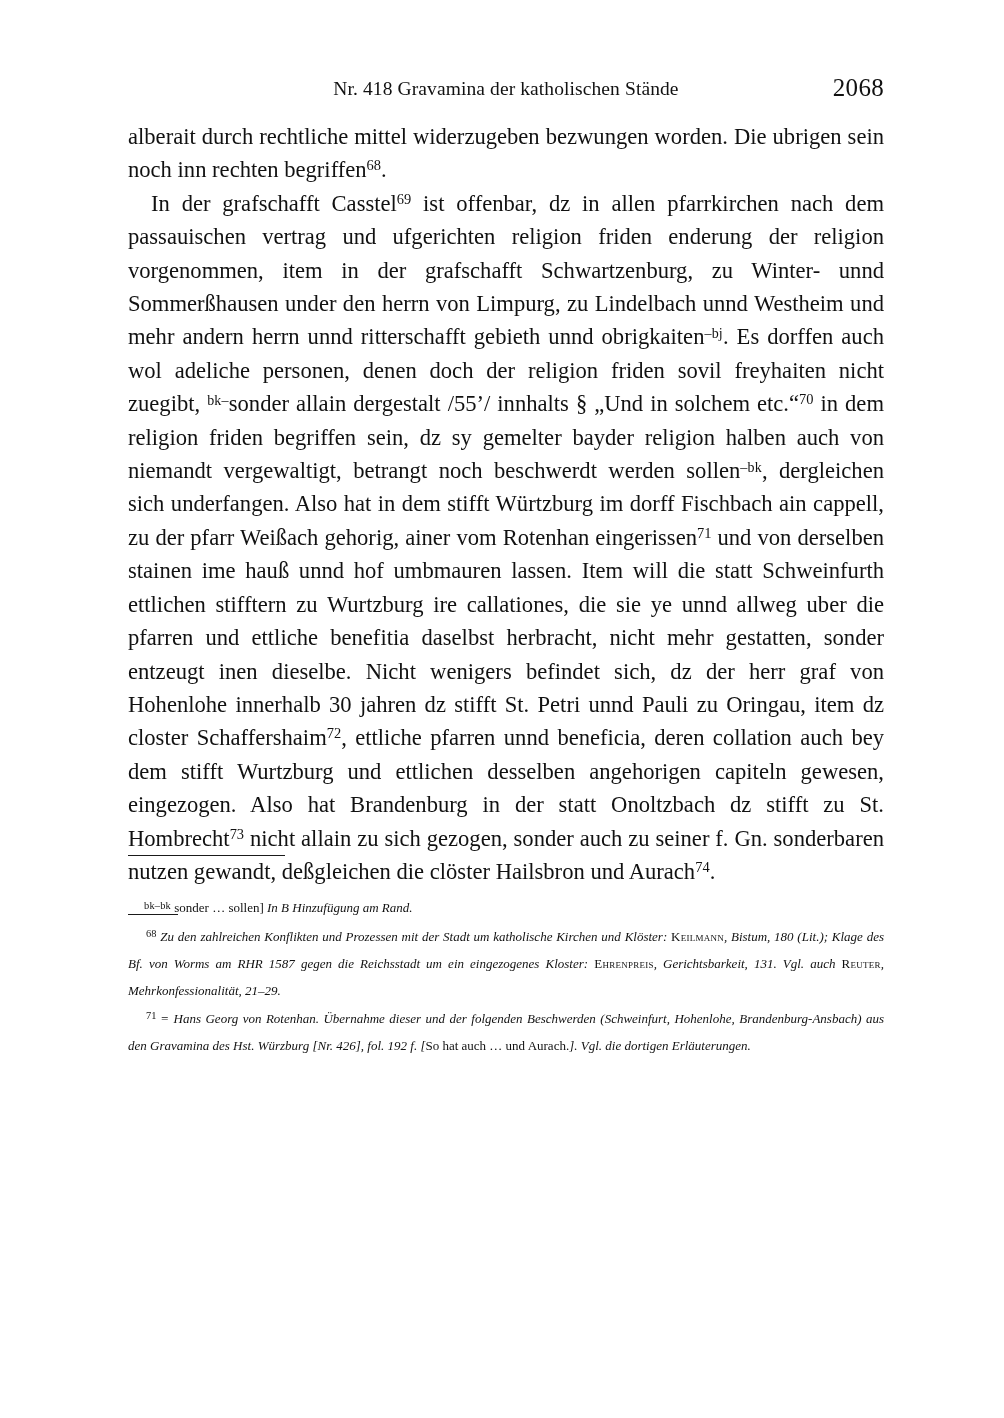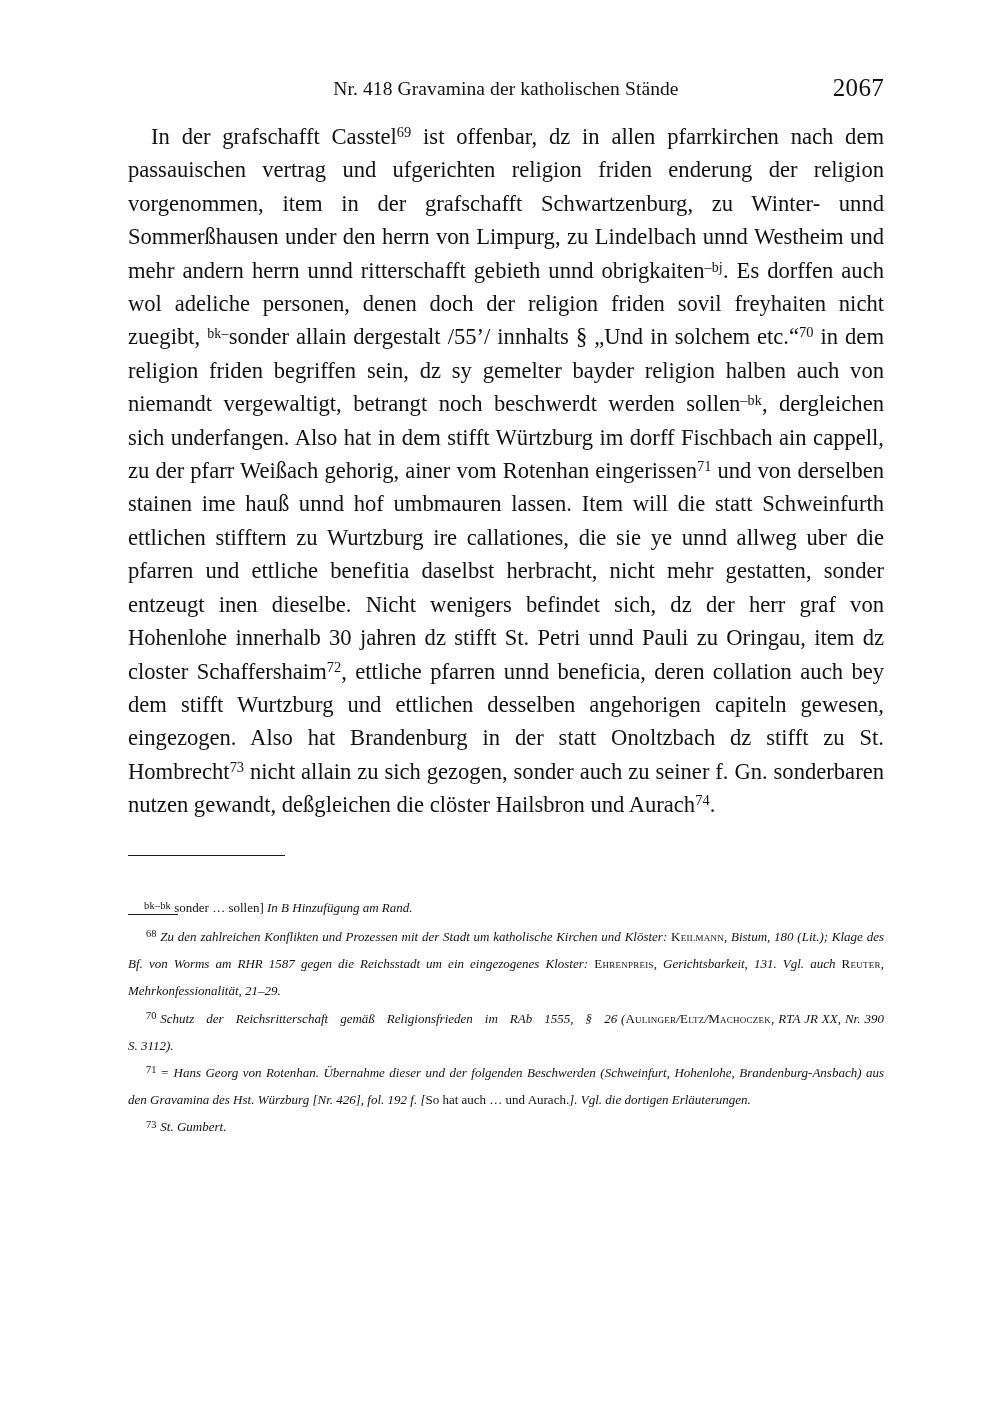--- a/index.html
+++ b/index.html
@@ -136,33 +136,32 @@
   
   .loose { word-spacing: 0.62em; }
 </style>
 </head>
 <body>
 
 <div class="page">
 
   <div class="runhead">
     <div class="runhead-title">Nr. 418 Gravamina der katholischen Stände</div>
-    <div class="runhead-folio">2067</div>
+    <div class="runhead-folio">2068</div>
   </div>
 
   <div class="text-block body-text" id="body-text">
+      <p>alberait durch rechtliche mittel widerzugeben bezwungen worden. Die ubrigen sein noch inn rechten begriffen<sup class="fn">68</sup>.</p>
       <p class="indent">In der grafschafft Casstel<sup class="fn">69</sup> ist offenbar, dz in allen pfarrkirchen nach dem passauischen vertrag und ufgerichten religion friden enderung der religion vorgenommen, item in der grafschafft Schwartzenburg, zu Winter- unnd Sommerßhausen under den herrn von Limpurg, zu Lindelbach unnd Westheim und mehr andern herrn unnd ritterschafft gebieth unnd obrigkaiten<sup class="var">–bj</sup>. Es dorffen auch wol adeliche personen, denen doch der religion friden sovil freyhaiten nicht zuegibt, <sup class="var">bk–</sup>sonder allain dergestalt /55’/ innhalts § „Und in solchem etc.“<sup class="fn">70</sup> in dem religion friden begriffen sein, dz sy gemelter bayder religion halben auch von niemandt vergewaltigt, betrangt noch beschwerdt werden sollen<sup class="var">–bk</sup>, dergleichen sich underfangen. Also hat in dem stifft Würtzburg im dorff Fischbach ain cappell, zu der pfarr Weißach gehorig, ainer vom Rotenhan eingerissen<sup class="fn">71</sup> und von derselben stainen ime hauß unnd hof umbmauren lassen. Item will die statt Schweinfurth ettlichen stifftern zu Wurtzburg ire callationes, die sie ye unnd allweg uber die pfarren und ettliche benefitia daselbst herbracht, nicht mehr gestatten, sonder entzeugt inen dieselbe. Nicht wenigers befindet sich, dz der herr graf von Hohenlohe innerhalb 30 jahren dz stifft St. Petri unnd Pauli zu Oringau, item dz closter Schaffershaim<sup class="fn">72</sup>, ettliche pfarren unnd beneficia, deren collation auch bey dem stifft Wurtzburg und ettlichen desselben angehorigen capiteln gewesen, eingezogen. Also hat Brandenburg in der statt Onoltzbach dz stifft zu St. Hombrecht<sup class="fn">73</sup> nicht allain zu sich gezogen, sonder auch zu seiner f. Gn. sonderbaren nutzen gewandt, deßgleichen die clöster Hailsbron und Aurach<sup class="fn">74</sup>.</p>
     </div>
 
   <div class="rule rule-var"></div>
   <div class="text-block apparatus" id="apparatus">
       <p><span class="app-sig">bk–bk</span> <span>sonder … sollen]</span><span class="it"> In B Hinzufügung am Rand.</span></p>
     </div>
 
   <div class="rule rule-note"></div>
   <div class="text-block footnotes" id="footnotes">
       <p><span class="fn-num">68</span><span class="it">Zu den zahlreichen Konflikten und Prozessen mit der Stadt um katholische Kirchen und Klöster: </span><span class="sc">Keilmann</span><span class="it">, Bistum, 180 (Lit.); Klage des Bf. von Worms am RHR 1587 gegen die Reichsstadt um ein eingezogenes Kloster: </span><span class="sc">Ehrenpreis</span><span class="it">, Gerichtsbarkeit, 131. Vgl. auch </span><span class="sc">Reuter</span><span class="it">, Mehrkonfessionalität, 21–29.</span></p>
-      <p><span class="fn-num">70</span><span class="it loose">Schutz der Reichsritterschaft gemäß Religionsfrieden im RAb 1555, § 26</span><span class="it"> (</span><span class="sc">Aulinger</span><span class="it">/</span><span class="sc">Eltz</span><span class="it">/</span><span class="sc">Machoczek</span><span class="it">, RTA JR XX, Nr. 390 S. 3112).</span></p>
       <p><span class="fn-num">71</span><span class="it">= Hans Georg von Rotenhan. Übernahme dieser und der folgenden Beschwerden (Schweinfurt, Hohenlohe, Brandenburg-Ansbach) aus den Gravamina des Hst. Würzburg [Nr. 426], fol. 192 f. [</span><span class="up">So hat auch … und Aurach.</span><span class="it">]. Vgl. die dortigen Erläuterungen.</span></p>
-      <p><span class="fn-num">73</span><span class="it">St. Gumbert.</span></p>
     </div>
 
 </div>
 
 </body></html>

